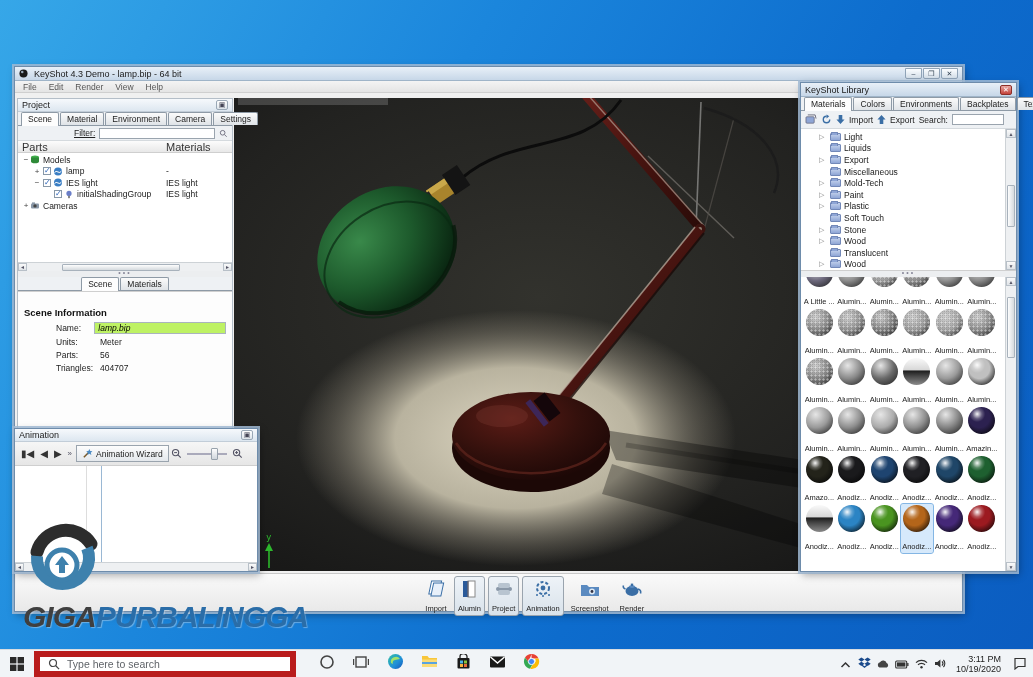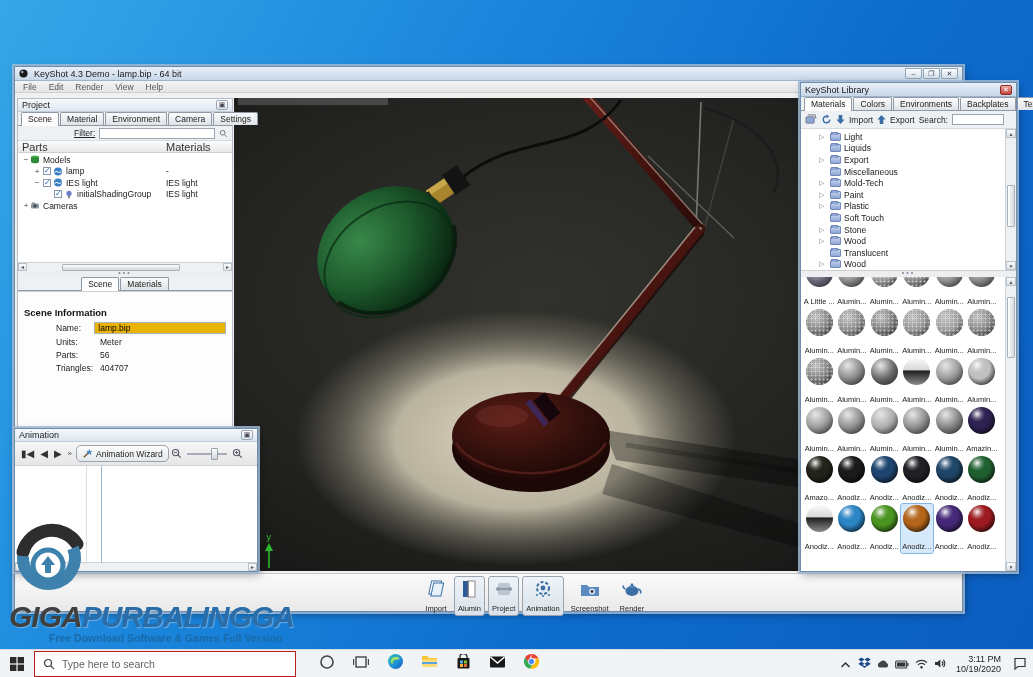--- a/index.html
+++ b/index.html
@@ -58,27 +58,27 @@
   .ticon { width:10px; height:9px; margin-right:3px; display:inline-block; }
   .hscroll { height:9px; display:flex; background:#eef0f2; border-top:1px solid #cdd2d6; }
   .sarrow { width:9px; height:100%; background:linear-gradient(#fafafa,#dfe3e7); border:1px solid #b8c0c8; font-size:6px; line-height:7px; text-align:center; color:#556; }
   .strack { flex:1; position:relative; }
   .sthumb { position:absolute; top:0; height:7px; margin:1px 0; background:linear-gradient(#fdfdfd,#d5dade); border:1px solid #a8b2bc; border-radius:1px; }
   .dots { height:6px; text-align:center; font-size:7px; line-height:4px; color:#889; letter-spacing:2px; background:#eceef0; }
   .sceneinfo { flex:1; background:#fdfdfd; border-top:1px solid #cfcfcf; padding:15px 6px; }
   .sceneinfo h3 { font-size:9.5px; color:#111; margin-bottom:4px; }
   .sirow { display:flex; font-size:8.5px; color:#222; margin-bottom:3px; align-items:center; }
   .sirow .silab { width:44px;margin-left:32px; }
-  .sirow input { width:150px; height:12px; font-size:8.5px; border:1px solid #aab4be; padding:0 3px; background:#eab308; }
+  .sirow input { width:150px; height:12px; font-size:8.5px; border:1px solid #aab4be; padding:0 3px; background:#bef264;font-style:italic; }
 
   
   #animwin { left:14px; top:428px; width:244px; height:144px; z-index:5; display:flex; flex-direction:column; }
   .anim-toolbar { height:24px; display:flex; align-items:center; gap:2px; padding:0 4px; background:linear-gradient(#f6f6f6,#e6e6e6); border-bottom:1px solid #cfcfcf; }
   .transport { font-size:10px; color:#333; padding:1px 2px; }
-  .wizbtn { display:flex; align-items:center; gap:3px; border:1px solid #9aa4ae; border-radius:5px; background:linear-gradient(#fdfdfd,#e4e8ec); font-size:8.5px; color:#222; padding:2px 5px; }
+  .wizbtn { display:flex; align-items:center; gap:3px; border:1px solid #9aa4ae; border-radius:0; background:linear-gradient(#fdfdfd,#e4e8ec); font-size:8.5px; color:#222; padding:2px 5px; }
   .zslider { width:40px; height:2px; background:#aab; position:relative; margin:0 3px; }
   .zslider .zthumb { position:absolute; left:24px; top:-5px; width:7px; height:12px; background:linear-gradient(#fdfdfd,#d0d6dc); border:1px solid #98a2ac; border-radius:1px; }
   .ruler { height:16px; display:flex; background:#f4f4f4; border-bottom:1px solid #d4d4d4; position:relative; }
   .ruler .tc { width:72px; font-size:8.5px; color:#111; font-weight:bold; text-align:center; line-height:15px; border-right:1px solid #c8c8c8; }
   .marker { position:absolute; left:84px; top:3px; width:7px; height:7px; background:#4a8cc8; transform:rotate(45deg); border:1px solid #2a6ca8; }
   .markerline { position:absolute; left:87px; top:10px; width:1px; height:96px; background:#9ab8d4; }
   .tick { position:absolute; top:9px; width:1px; height:5px; background:#aaa; }
   .anim-content { flex:1; display:flex; background:#fff; }
   .anim-content .leftcol { width:72px; border-right:1px solid #ddd; }
 
@@ -98,29 +98,29 @@
   .vsthumb { position:absolute; left:1px; right:1px; background:linear-gradient(90deg,#fdfdfd,#d5dade); border:1px solid #a8b2bc; border-radius:1px; }
   .gridwrap { flex:1; display:flex; background:#fff; overflow:hidden; }
   .grid { flex:1; overflow:hidden; padding:0 2px; margin-top:-18px; }
   .grow { display:flex; height:49px; }
   .gcell { width:32.5px; display:flex; flex-direction:column; align-items:center; justify-content:space-between; padding:1px; border-radius:2px; }
   .gcell.selected { background:#d6e9fb; outline:1px solid #84b6e4; }
   .sphere { width:27px; height:27px; border-radius:50%; }
   .glabel { font-size:7.5px; color:#222; height:10px; line-height:10px; white-space:nowrap; overflow:hidden; }
 
   
-  #watermark { position:absolute; left:1px; top:518px; z-index:30; pointer-events:none; }
+  #watermark { position:absolute; left:15px; top:518px; z-index:30; pointer-events:none; }
   #wmtext { position:absolute; top:82px; left:8px; font-style:italic; font-weight:bold; font-size:30px; letter-spacing:-1px;
             text-shadow:1px 1px 1px rgba(255,255,255,.35); white-space:nowrap; }
   #wmtag { position:absolute; top:114px; left:48px; font-size:10.5px; font-weight:bold; color:#1a6aa8; white-space:nowrap; }
 
   
   #taskbar { position:absolute; left:0; bottom:0; width:1033px; height:28px; background:#f1f4f7; border-top:1px solid #d9dde1; display:flex; align-items:center; z-index:40; }
   .tbicon { width:34px; height:28px; display:flex; align-items:center; justify-content:center; }
-  #searchbox { width:262px; height:26px; background:#fff; border:1px solid #b91c1c; display:flex; align-items:center; gap:7px; padding:0 8px; }
+  #searchbox { width:262px; height:26px; background:#fff; border:6px solid #b91c1c; display:flex; align-items:center; gap:7px; padding:0 8px; }
   #searchbox span.ph { font-size:10.5px; color:#5f6368; }
   #tray { margin-left:auto; display:flex; align-items:center; height:100%; }
   .trayicon { width:19px; height:28px; display:flex; align-items:center; justify-content:center; }
   #clock { text-align:right; font-size:9px; color:#222; line-height:10px; padding:0 6px; }
 </style>
 </head>
 <body>
 
 <div class="desktop">
 
@@ -717,21 +717,20 @@
   </div>
 
   <div id="watermark">
     <svg width="92" height="88" viewBox="0 0 92 88">
       <path d="M 22,34 A 30,30 0 0 1 76,26" fill="none" stroke="#2d2d2d" stroke-width="13" stroke-linecap="round"></path>
       <path d="M 72,30 A 26,26 0 1 1 22,38" fill="none" stroke="#3e81ad" stroke-width="12" stroke-linecap="butt"></path>
       <circle cx="47" cy="47" r="15" fill="#fff" stroke="#3e81ad" stroke-width="5"></circle>
       <polygon points="47,38 54,47 50,47 50,55 44,55 44,47 40,47" fill="#3e81ad"></polygon>
     </svg>
     <div id="wmtext"><span style="color:#3f3f3f;">GIGA</span><span style="color:#2a6da8;">PURBALINGGA</span></div>
-    <div id="wmtag">Free Download Software &amp; Games Full Version</div>
   </div>
 
   <div id="taskbar">
     <span class="tbicon">
       <svg width="14" height="14" viewBox="0 0 14 14">
           <rect x="0" y="0" width="6.4" height="6.4" fill="#2a2a2a"></rect>
           <rect x="7.6" y="0" width="6.4" height="6.4" fill="#2a2a2a"></rect>
           <rect x="0" y="7.6" width="6.4" height="6.4" fill="#2a2a2a"></rect>
           <rect x="7.6" y="7.6" width="6.4" height="6.4" fill="#2a2a2a"></rect>
         </svg>

